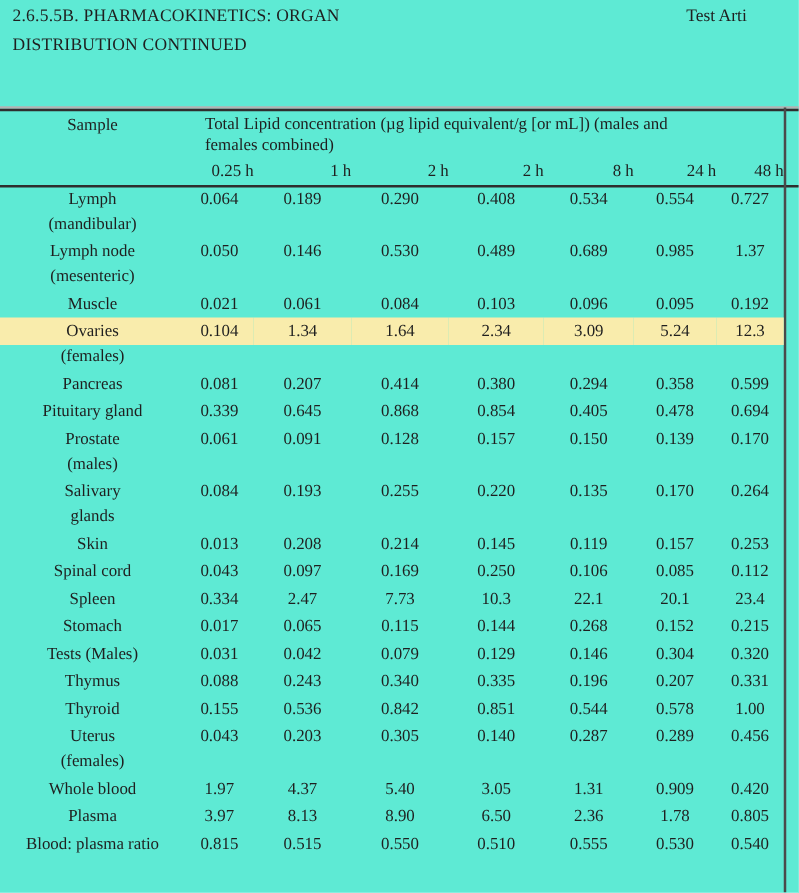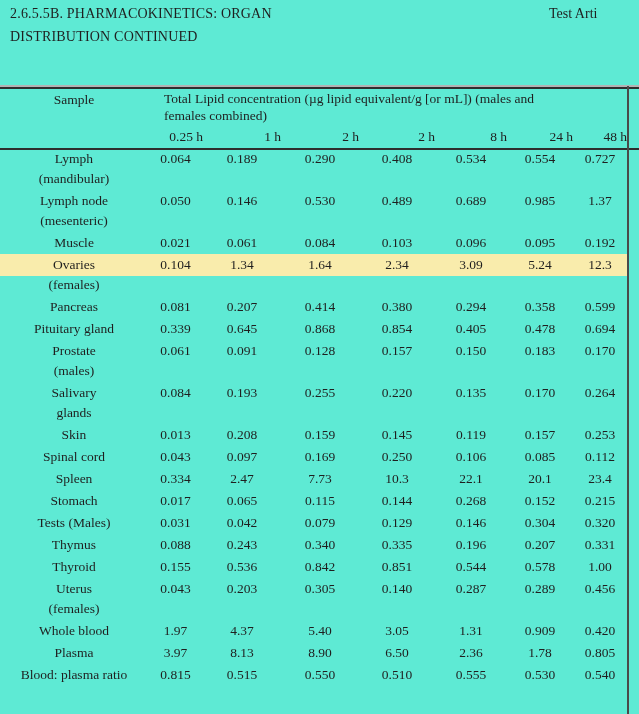--- a/index.html
+++ b/index.html
@@ -163,21 +163,21 @@
           <td class="val">0.478</td>
           <td class="val">0.694</td>
         </tr>
         <tr class="row-main">
           <td class="sample">Prostate</td>
           <td class="val">0.061</td>
           <td class="val">0.091</td>
           <td class="val">0.128</td>
           <td class="val">0.157</td>
           <td class="val">0.150</td>
-          <td class="val">0.183</td>
+          <td class="val">0.139</td>
           <td class="val">0.170</td>
         </tr>
         <tr class="row-sub">
           <td class="sample">(males)</td>
           <td class="val"></td>
           <td class="val"></td>
           <td class="val"></td>
           <td class="val"></td>
           <td class="val"></td>
           <td class="val"></td>
@@ -200,21 +200,21 @@
           <td class="val"></td>
           <td class="val"></td>
           <td class="val"></td>
           <td class="val"></td>
           <td class="val"></td>
         </tr>
         <tr class="row-main">
           <td class="sample">Skin</td>
           <td class="val">0.013</td>
           <td class="val">0.208</td>
-          <td class="val">0.159</td>
+          <td class="val">0.214</td>
           <td class="val">0.145</td>
           <td class="val">0.119</td>
           <td class="val">0.157</td>
           <td class="val">0.253</td>
         </tr>
         <tr class="row-main">
           <td class="sample">Spinal cord</td>
           <td class="val">0.043</td>
           <td class="val">0.097</td>
           <td class="val">0.169</td>

